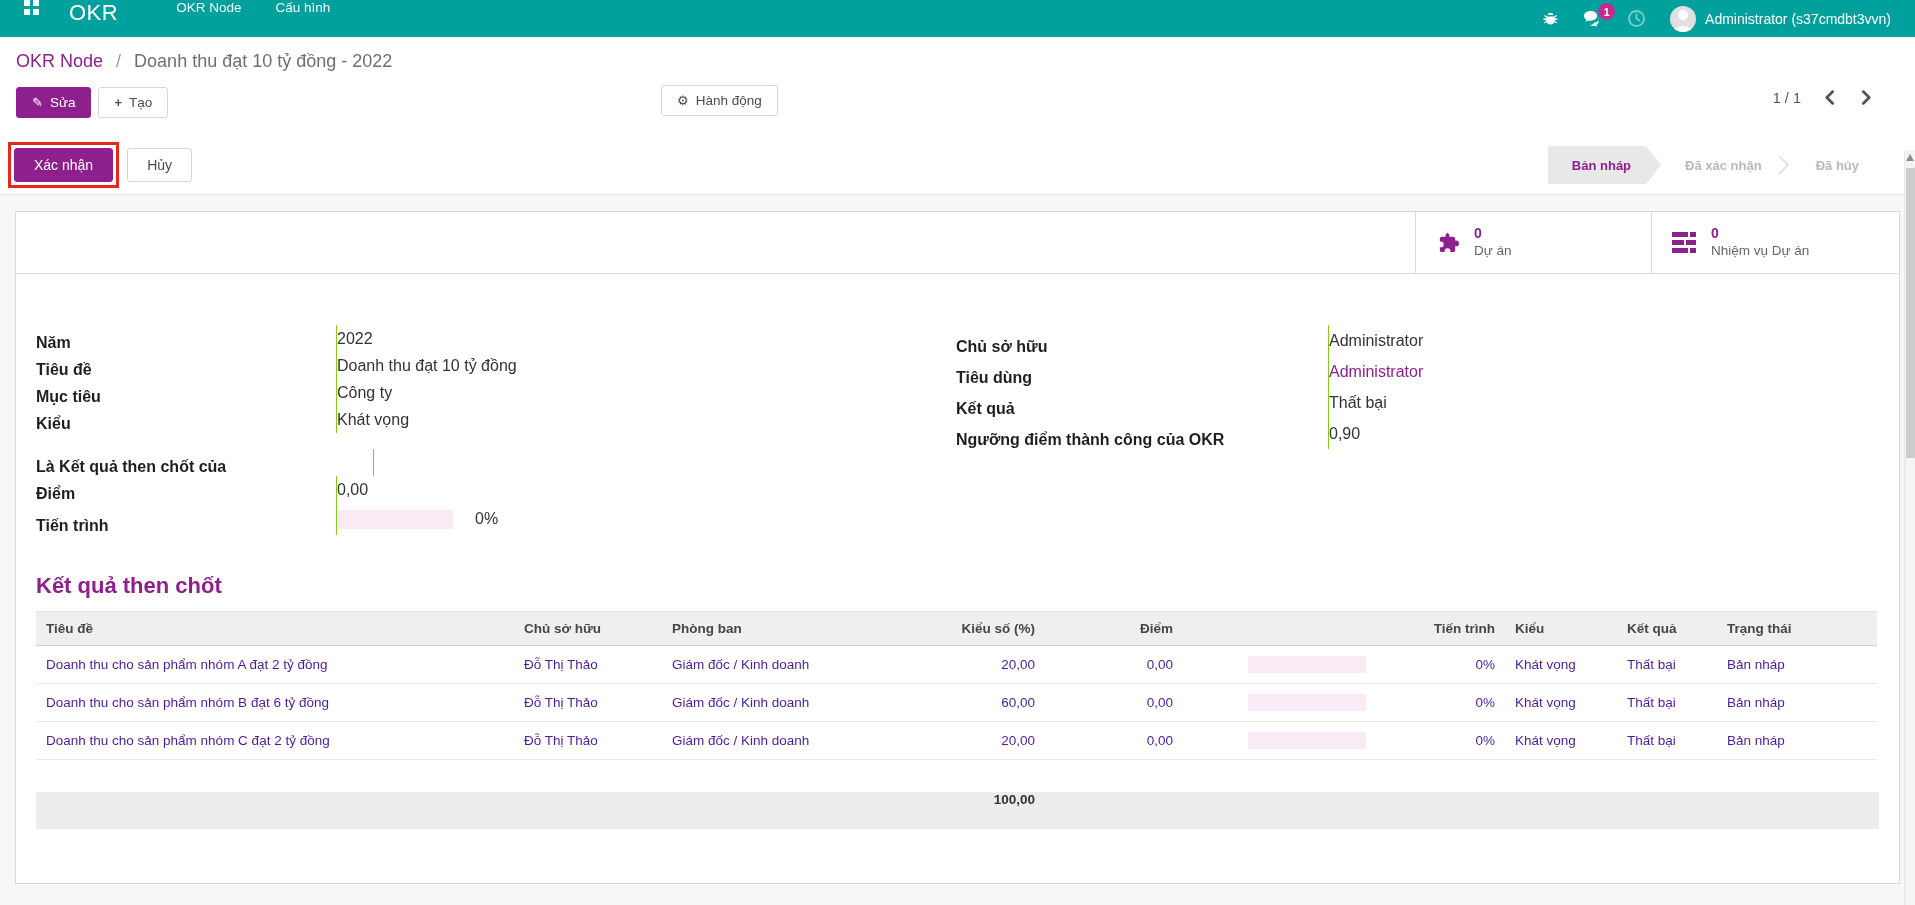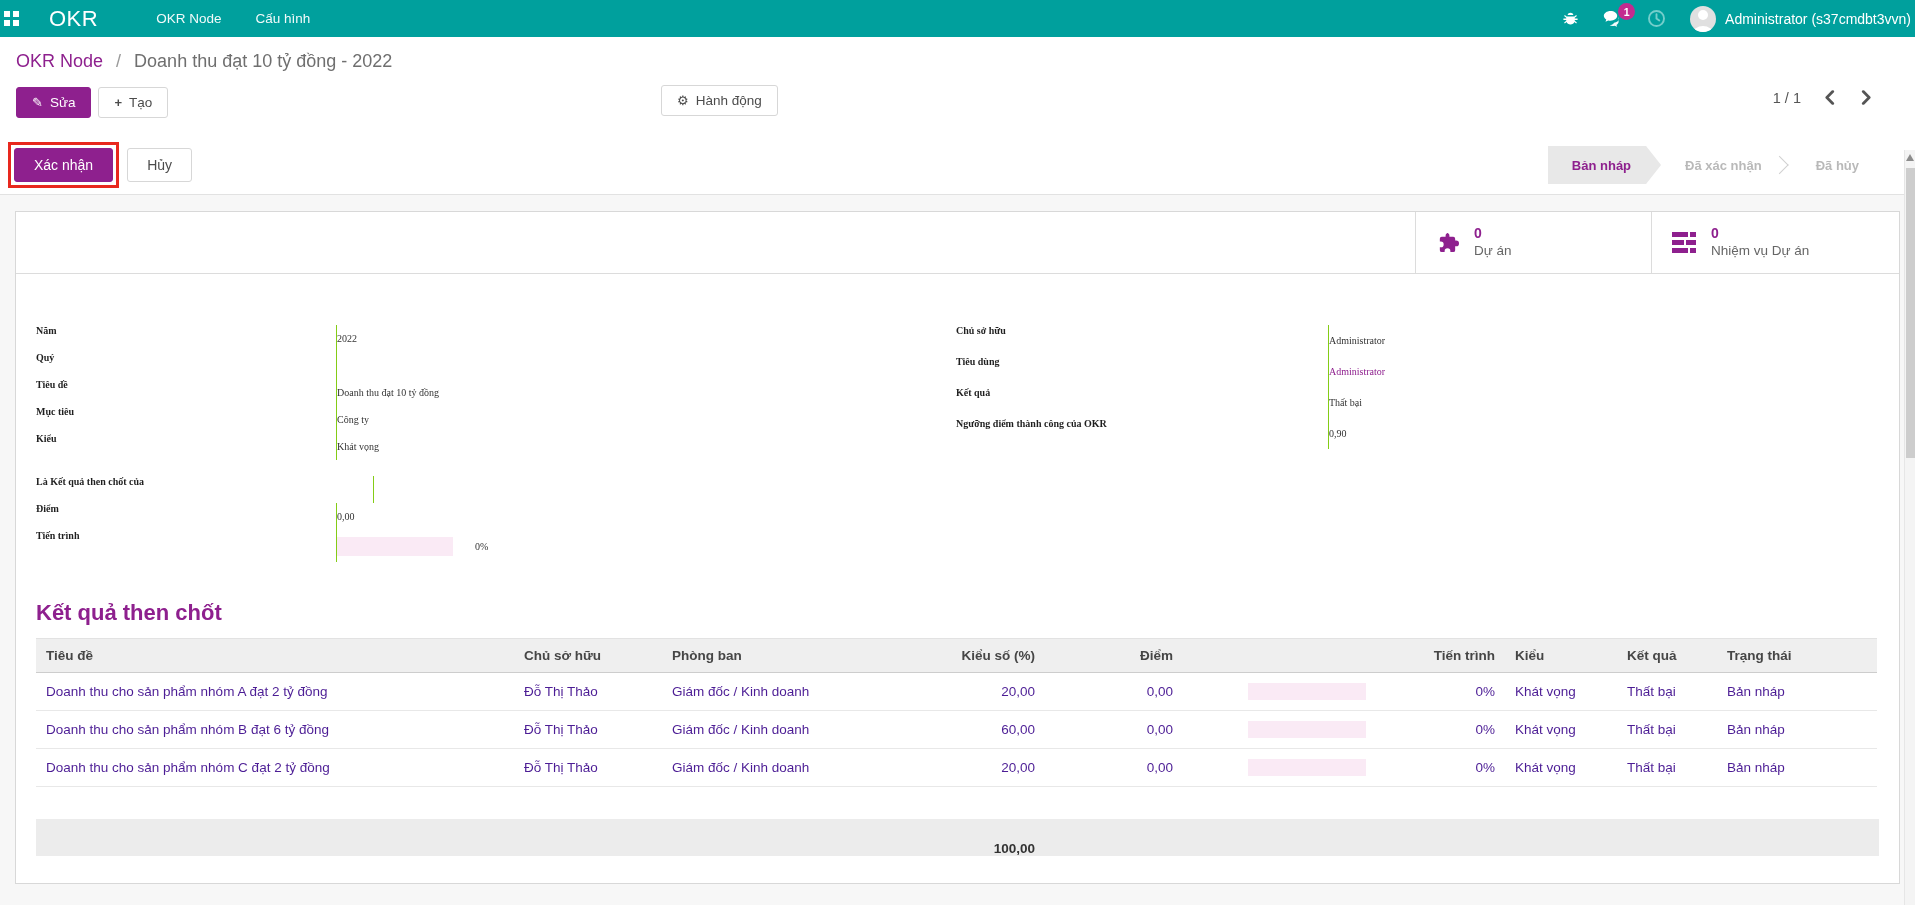--- a/index.html
+++ b/index.html
@@ -10,21 +10,21 @@
     --highlight:#e8281e;
   }
   *{box-sizing:border-box;}
   html,body{margin:0;padding:0;}
   body{
     width:1915px;height:905px;position:relative;overflow:hidden;
     font-family:"Liberation Sans",sans-serif;font-size:13px;color:#333;
     background:#f7f7f7;
   }
   
-  .navbar{height:37px;background:var(--navbar_bg);display:flex;align-items:center;padding:0 4px;color:#fff;}
+  .navbar{height:37px;background:var(--navbar_bg);display:flex;padding:0 24px;color:#fff;}
   .apps-grid{display:grid;grid-template-columns:6px 6px;grid-template-rows:6px 6px;gap:3px;cursor:pointer;}
   .apps-grid span{background:#fff;display:block;}
   .brand{font-size:22px;margin-left:30px;letter-spacing:.5px;cursor:pointer;}
   .nav-menus{display:flex;margin-left:58px;gap:34px;font-size:13.5px;}
   .nav-item{cursor:pointer;opacity:.95;}
   .nav-right{margin-left:auto;display:flex;align-items:center;gap:24px;}
   .nav-ico{position:relative;display:flex;align-items:center;cursor:pointer;}
   .badge{position:absolute;top:-7px;right:-12px;background:var(--badge_bg);color:#fff;
          min-width:17px;height:17px;border-radius:9px;font-size:10.5px;display:flex;
          align-items:center;justify-content:center;padding:0 4px;font-weight:bold;}
@@ -73,21 +73,21 @@
   .stat-txt{display:flex;flex-direction:column;line-height:1.25;}
   .stat-val{color:var(--accent);font-weight:bold;font-size:14px;}
   .stat-lbl{color:#666;font-size:13.5px;}
   .tasks-ico{display:flex;flex-direction:column;gap:3px;}
   .tasks-ico i{display:flex;gap:2px;}
   .tasks-ico b{display:block;height:5px;background:var(--accent);}
   
   .form{display:flex;padding:51px 20px 0;}
   .fcol-left{width:920px;}
   .fcol-right{flex:1;}
-  .frow{display:flex;min-height:27px;align-items:flex-start;font-size:10px;font-family:Liberation Serif, serif;}
+  .frow{display:flex;min-height:27px;align-items:flex-end;font-size:16px;}
   .fcol-right .frow{min-height:31px;}
   .flabel{width:300px;font-weight:bold;color:#1f1f1f;flex-shrink:0;}
   .fcol-right .flabel{width:372px;}
   .fvalue{color:#333;border-left:1px solid #84cc16;align-self:stretch;
           display:flex;align-items:center;flex:1;}
   .fvalue.link-value{color:var(--accent);cursor:pointer;}
   .frow.spaced{margin-top:16px;gap:37px;}
   .pbar{width:116px;height:19px;background:var(--progress_bg);}
   .ptext{margin-left:22px;}
   
@@ -95,21 +95,21 @@
   table.kr{width:1841px;margin:0 20px;border-collapse:collapse;font-size:13.5px;table-layout:fixed;}
   table.kr th{background:#efefef;color:#464646;font-weight:bold;text-align:left;
               padding:9px 10px;border-top:1px solid #e2e2e2;border-bottom:1px solid #cdcdcd;}
   table.kr th.num{text-align:right;}
   table.kr td{padding:10px 10px;color:#4c1d95;overflow:hidden;white-space:nowrap;}
   table.kr tbody tr+tr td{border-top:1px solid #e8e8e8;}
   table.kr tbody tr:last-child td{border-bottom:1px solid #e8e8e8;}
   td.num{text-align:right;}
   .cell-progress{display:flex;align-items:center;}
   .row-pbar{width:118px;height:17px;background:var(--progress_bg);margin-left:55px;margin-right:auto;}
-  .kr-foot{margin:32px 20px 0;background:#ececec;height:37px;display:flex;align-items:flex-end;
+  .kr-foot{margin:32px 20px 0;background:#ececec;height:37px;display:flex;align-items:flex-start;
            font-weight:bold;color:#333;font-size:13.5px;}
   .kr-foot .total{width:1009px;text-align:right;padding-right:10px;}
   
   .scrollbar{position:absolute;right:0;top:150px;bottom:0;width:11px;background:#f4f4f4;
              border-left:1px solid #e6e6e6;z-index:10;}
   .sb-up{position:absolute;top:4px;left:1px;width:0;height:0;cursor:pointer;
          border-left:4px solid transparent;border-right:4px solid transparent;border-bottom:7px solid #8c8c8c;}
   .sb-thumb{position:absolute;top:18px;left:1px;width:9px;height:290px;background:#cdcdcd;cursor:grab;}
   svg{display:block;}
 </style>
@@ -242,24 +242,20 @@
 
   <div class="form">
     <div class="fcol-left">
       <div>
 
           <div class="frow">
             <span class="flabel">Năm</span>
             <span class="fvalue">2022</span>
           </div>
 
-          <div class="frow">
-            <span class="flabel">Quý</span>
-            <span class="fvalue"></span>
-          </div>
 
           <div class="frow">
             <span class="flabel">Tiêu đề</span>
             <span class="fvalue">Doanh thu đạt 10 tỷ đồng</span>
           </div>
 
 
           <div class="frow">
             <span class="flabel">Mục tiêu</span>
             <span class="fvalue">Công ty</span>

